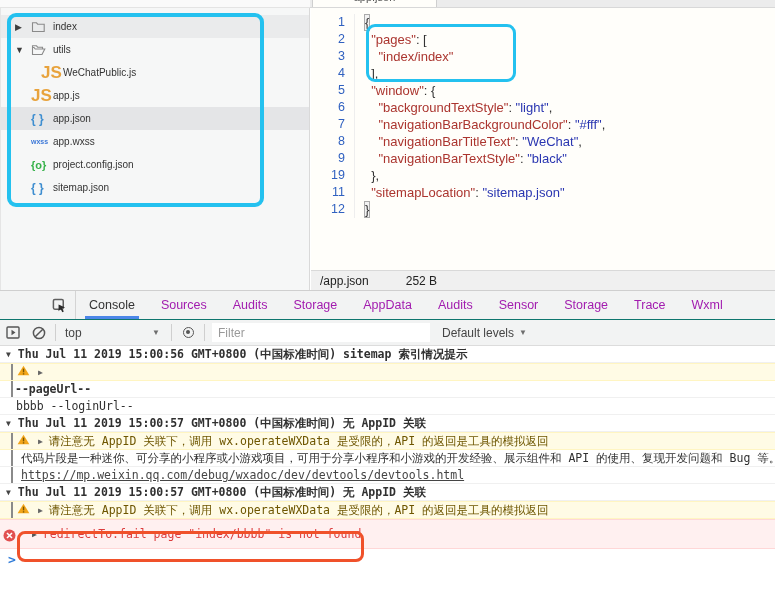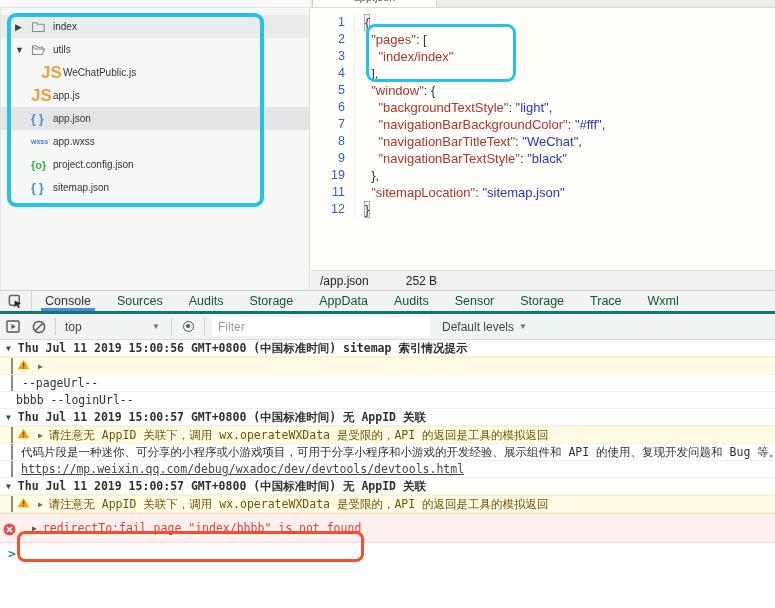--- a/index.html
+++ b/index.html
@@ -42,23 +42,23 @@
   .tk-k { color:#ab352f; }
   .tk-v { color:#2a36b1; }
   .tk-p { color:#333; }
   .tk-pb { color:#333; border:1px solid #aaa; background:#f2f2f2; }
   .status-bar { position:absolute; left:311px; top:270px; right:0; height:20px; background:#f0f0f0; border-top:1px solid #d9d9d9; display:flex; align-items:center; font-size:12px; color:#222; }
   .status-bar .path { margin-left:9px; }
   .status-bar .size { margin-left:37px; }
 
   
   .devtools { position:absolute; left:0; top:290px; right:0; bottom:0; background:#fff; }
-  .dt-tabs { height:24px; background:#f2f3f3; border-top:1px solid #cfcfcf; border-bottom:3px solid #0f766e; display:flex; align-items:center; }
+  .dt-tabs { height:30px; background:#f2f3f3; border-top:1px solid #cfcfcf; border-bottom:1px solid #0f766e; display:flex; align-items:center;padding-left:44px; }
   .inspect-btn { width:32px; display:flex; justify-content:center; align-items:center; height:100%; border-right:1px solid #d4d4d4; cursor:pointer; }
-  .dt-tab { position:relative; margin:0 13px; font-size:12.5px; color:#14532d; height:100%; display:flex; align-items:center; cursor:pointer; }
+  .dt-tab { position:relative; margin:0 13px; font-size:12.5px; color:#a21caf; height:100%; display:flex; align-items:center; cursor:pointer; }
   .dt-tab:first-of-type { margin-left:13px; }
   .dt-tab.active { color:#333; }
   .dt-tab.active::after { content:""; position:absolute; left:-4px; right:-4px; bottom:0; height:3px; background:#4b86e8; }
 
   .dt-toolbar { height:26px; background:#f2f3f3; border-bottom:1px solid #dcdcdc; display:flex; align-items:center; }
   .tb-icon { display:flex; align-items:center; justify-content:center; width:26px; height:100%; cursor:pointer; }
   .tb-sep { width:1px; height:17px; background:#cfcfcf; margin:0 3px; }
   .ctx-select { display:flex; align-items:center; width:103px; margin-left:6px; font-size:12px; color:#454545; cursor:pointer; }
   .ctx-select .caret { margin-left:auto; margin-right:8px; font-size:8px; color:#6e6e6e; }
   .eye-icon { width:11px; height:11px; border:1.5px solid #565656; border-radius:50%; position:relative; }
@@ -280,21 +280,21 @@
           <span class="guide"></span>
           <span class="warn-tri"><svg width="13" height="11" viewBox="0 0 14 12">
               <path d="M7 0.8 L13.4 11.2 L0.6 11.2 Z" fill="#f2a51a"></path>
               <rect x="6.3" y="4" width="1.5" height="4" fill="#7a5600"></rect>
               <rect x="6.3" y="9" width="1.5" height="1.4" fill="#7a5600"></rect>
             </svg></span>
           <span class="exp-arrow">▶</span>
         </div>
         <div class="c-row">
           <span class="guide"></span>
-          <span style="margin-left: 22px;">--pageUrl--</span>
+          <span style="margin-left: 15px; font-weight: bold;">--pageUrl--</span>
         </div>
         <div class="c-row">
           <span style="margin-left: 16px;">bbbb --loginUrl--</span>
         </div>
         <div class="c-row group">
           <span class="garrow">▼</span>
           <span>Thu Jul 11 2019 15:00:57 GMT+0800 (中国标准时间) 无 AppID 关联</span>
         </div>
         <div class="c-row warn">
           <span class="guide"></span>

